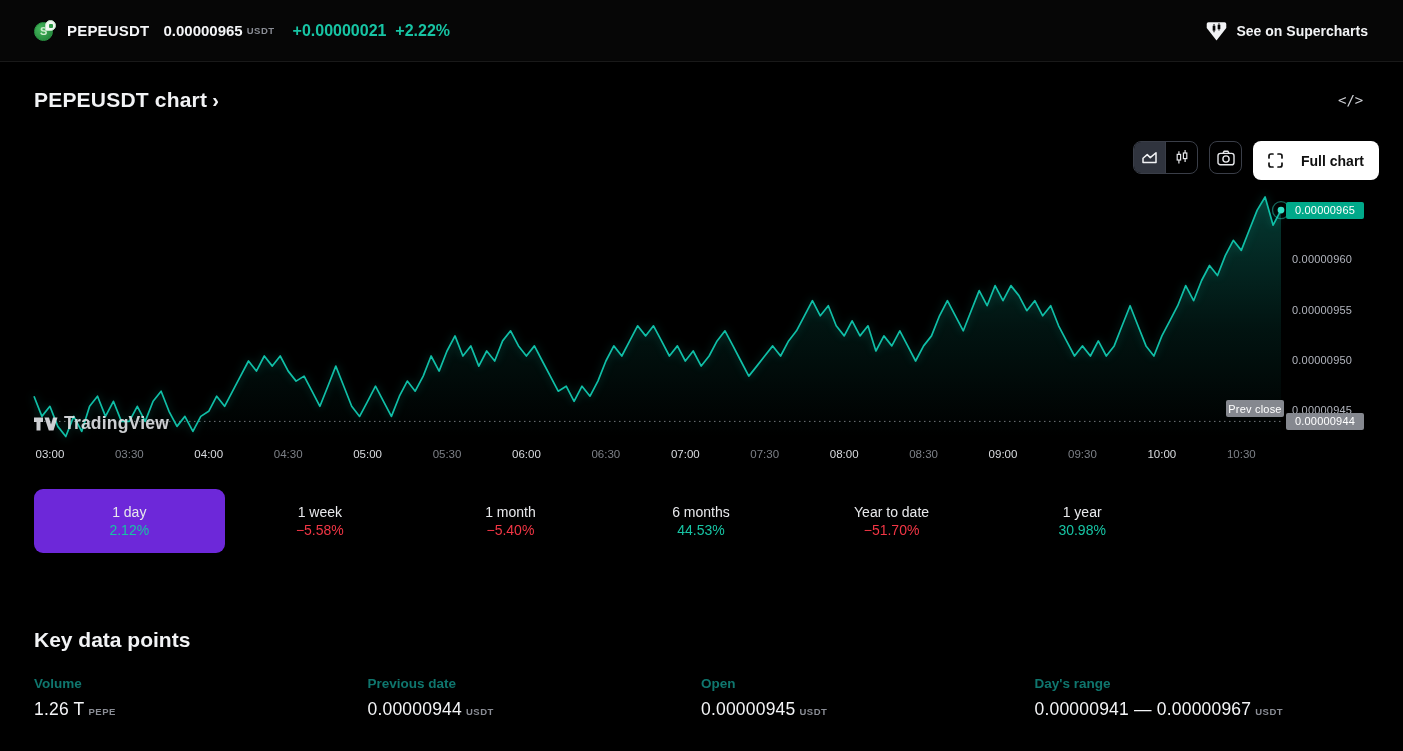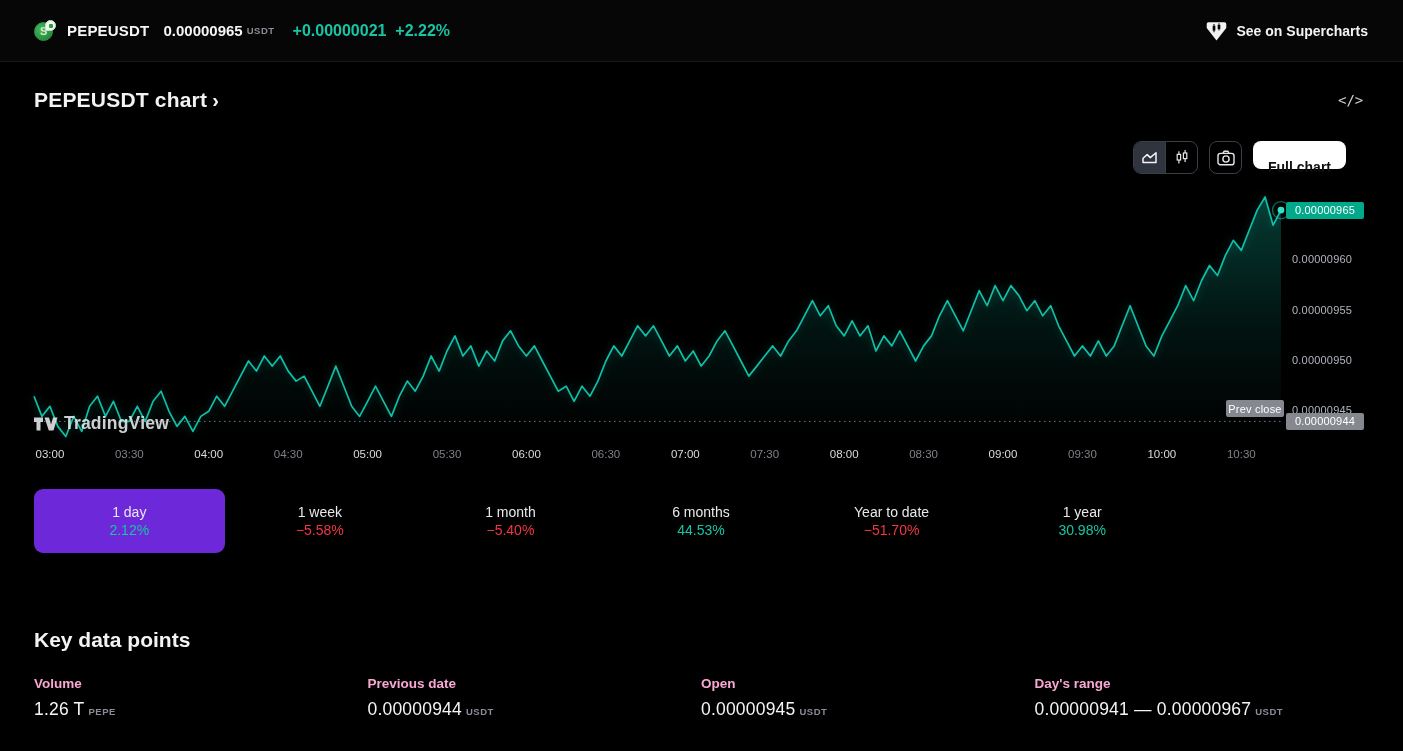--- a/index.html
+++ b/index.html
@@ -35,22 +35,22 @@
   .code-ico { position:absolute; left:1338px; top:92px; font-family:"DejaVu Sans Mono",monospace;
     font-size:14px; color:#cfd1d6; letter-spacing:0; cursor:pointer;}
   
   .seg { position:absolute; left:1133px; top:141px; height:33px; width:65px;
     border:1px solid #3a3e48; border-radius:8px; display:flex; overflow:hidden;}
   .seg .cell { width:32px; display:flex; align-items:center; justify-content:center; cursor:pointer;}
   .seg .cell.on { background:#30343e; }
   .seg .cell + .cell { border-left:1px solid #3a3e48; }
   .iconbtn { position:absolute; left:1209px; top:141px; width:33px; height:33px;
     border:1px solid #3a3e48; border-radius:8px; display:flex; align-items:center; justify-content:center; cursor:pointer;}
-  .fullchart { position:absolute; left:1253px; top:141px; height:28px; padding:0 15px;
-    background:#fff; border-radius:8px; display:flex; align-items:center; gap:18px; cursor:pointer;flex-direction:column;}
+  .fullchart { position:absolute; left:1253px; top:141px; height:39px; padding:0 15px;
+    background:#fff; border-radius:8px; display:flex; align-items:center; gap:18px; cursor:pointer;}
   .fullchart .lbl { font-size:14px; font-weight:700; color:#101010;}
   
   .plot { position:absolute; left:34px; top:190px; width:1247px; height:247px; }
   .plot svg { position:absolute; left:0; top:0; overflow:visible;}
   #price-line { filter:drop-shadow(0 0 4px rgba(16,191,167,.35)); }
   .watermark { position:absolute; left:34px; top:413px; display:flex; align-items:center; gap:6px; opacity:.92;}
   .watermark .wm-text { font-size:17.5px; font-weight:700; color:#dfe0e4; letter-spacing:.2px;}
   .y-axis { position:absolute; left:1292px; top:190px; width:110px; height:247px;}
   .ytick { position:absolute; left:0; font-size:11px; color:#b2b5be; letter-spacing:.2px;text-align:center;}
   .pill { position:absolute; height:17px; border-radius:2px; font-size:11px; display:flex;
@@ -65,21 +65,21 @@
   .ranges { position:absolute; left:34px; top:489px; width:1334px; height:64px;
     display:grid; grid-template-columns:repeat(7,1fr);}
   .range { border-radius:9px; display:flex; flex-direction:column; align-items:center;
     justify-content:center; gap:2px; cursor:pointer;}
   .range.selected { background:#6d28d9; }
   .range .rl { font-size:14px; font-weight:500; color:#e8e9ec;}
   .range .pct { font-size:14px; font-weight:500;}
   
   .kdp-title { position:absolute; left:34px; top:628px; font-size:21px; font-weight:700; color:#f2f3f5;}
   .kdp { position:absolute; left:34px; top:676px; width:1334px; display:grid; grid-template-columns:repeat(4,1fr);}
-  .kdp .cell .lab { font-size:13.5px; font-weight:600; color:#f9a8d4; margin-bottom:8px;}
+  .kdp .cell .lab { font-size:13.5px; font-weight:600; color:#0f766e; margin-bottom:8px;}
   .kdp .cell .val { font-size:17.5px; font-weight:500; color:#f4f5f7; letter-spacing:.2px;}
   .kdp .unit-sm { font-size:9.5px; }
 </style>
 </head>
 <body>
 
 <div class="topbar">
   <span class="coin">
     <span class="base"></span>
       <span class="badge"></span>

